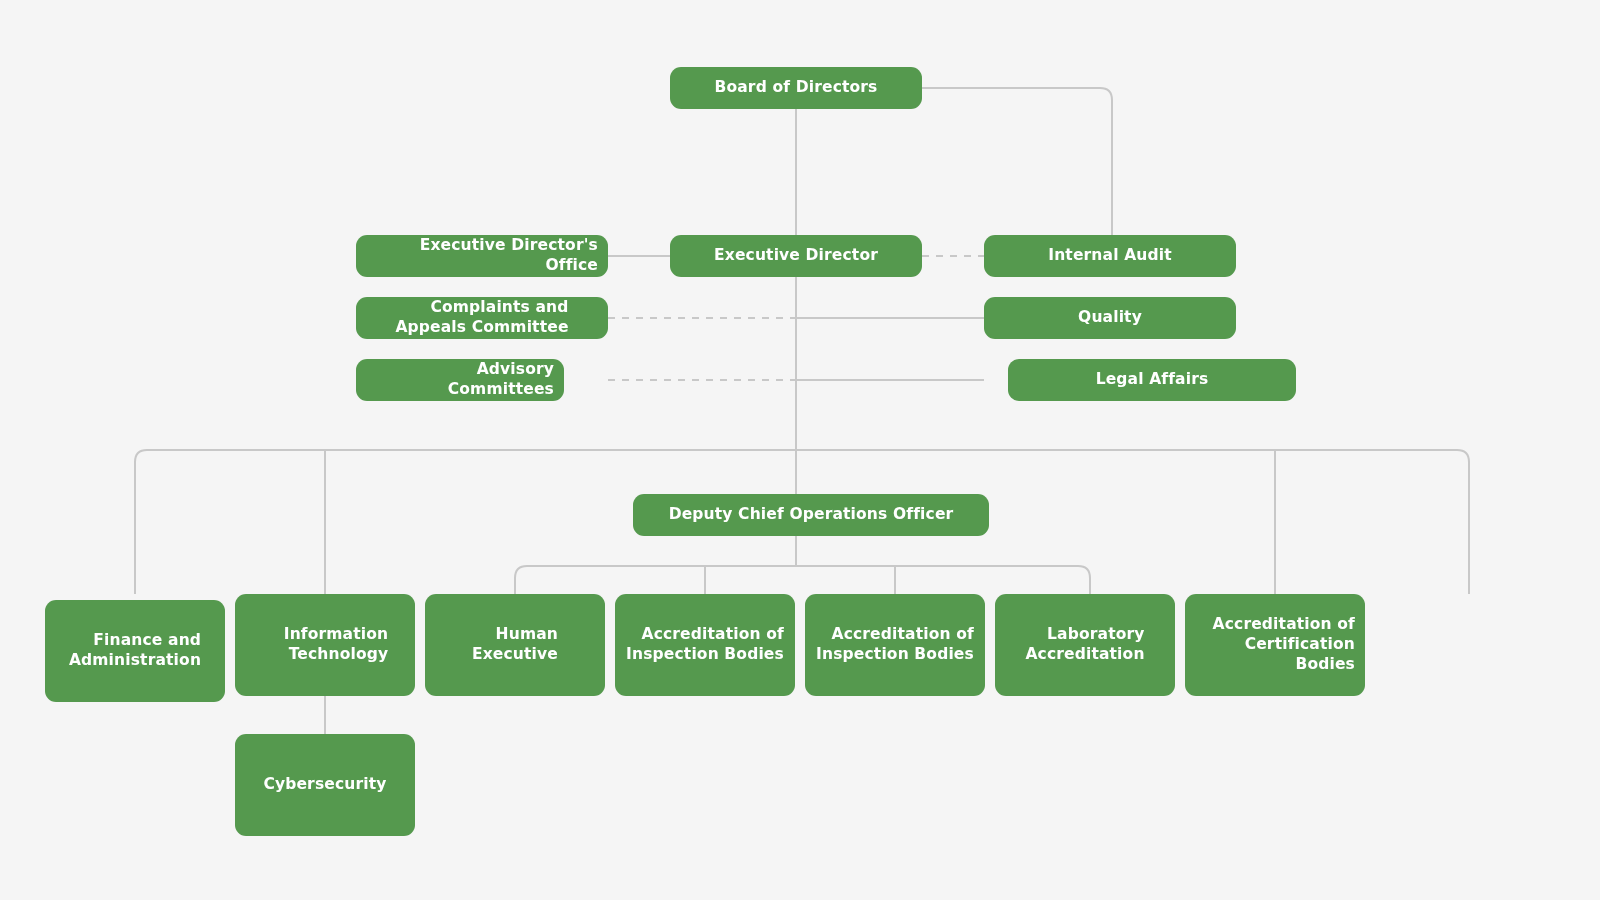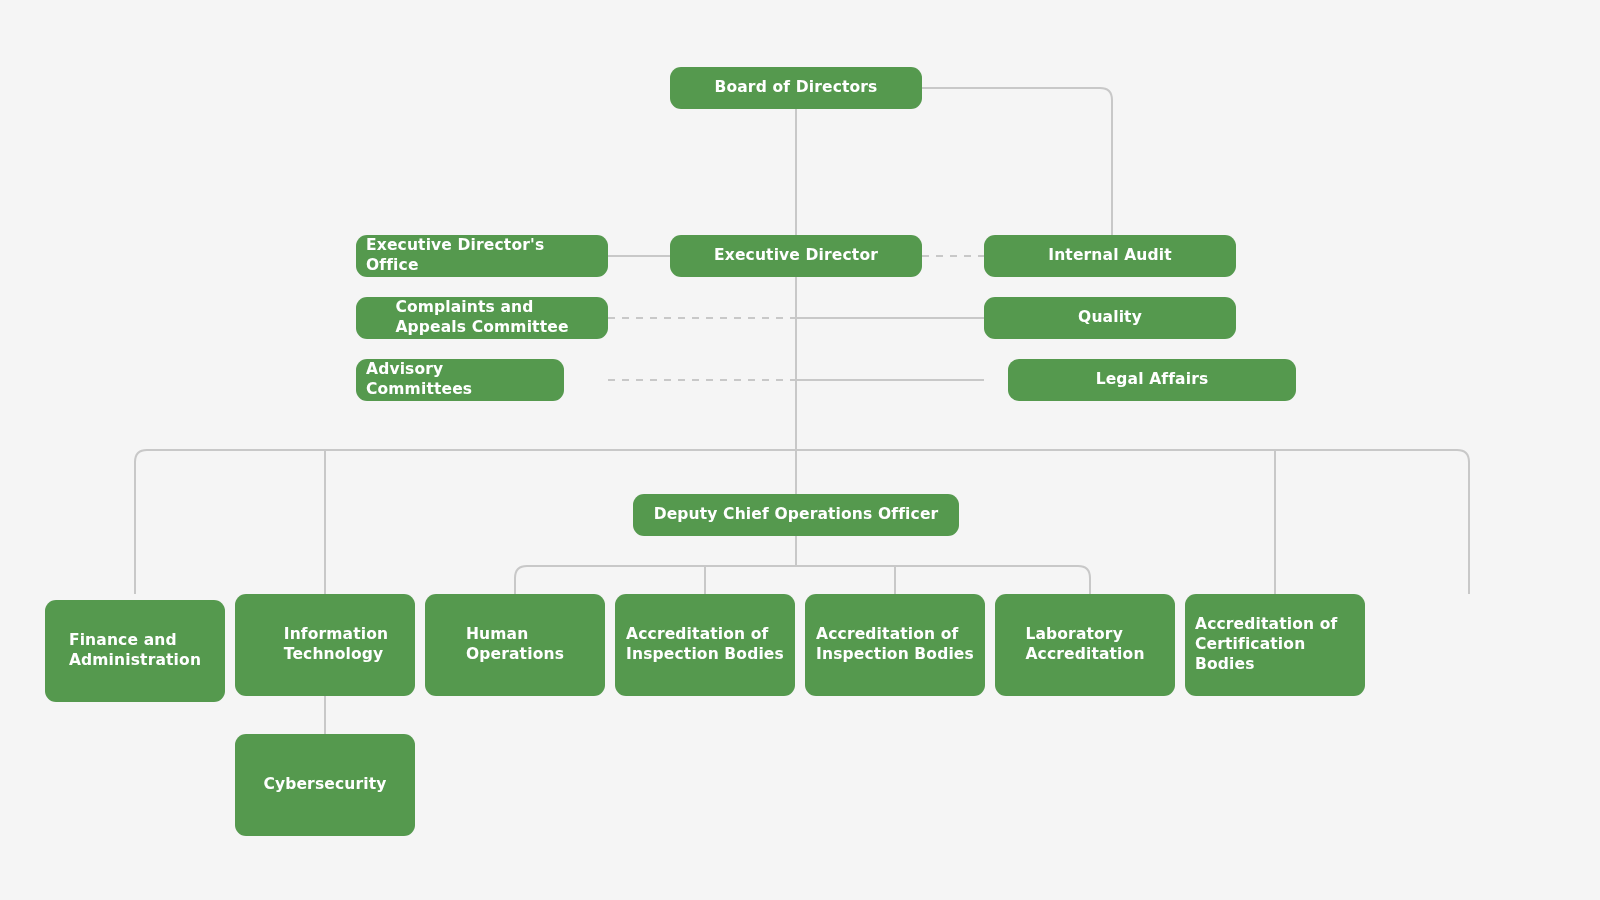--- a/index.html
+++ b/index.html
@@ -26,21 +26,21 @@
   }
   .node {
     position: absolute;
     box-sizing: border-box;
     background: #55994e;
     color: #ffffff;
     border-radius: 11px;
     display: flex;
     align-items: center;
     justify-content: center;
-    text-align: left;
+    text-align: right;
     font-weight: bold;
     font-size: 15.5px;
     line-height: 1.28;
     letter-spacing: 0.15px;
     padding: 4px 10px;
     z-index: 2;
     -webkit-font-smoothing: antialiased;
   }
   .node-label {
     display: block;
@@ -114,37 +114,37 @@
   </div>
 
   <div class="node" style="left:356px; top:359px; width:208px; height:42px;">
     <span class="node-label">Advisory Committees</span>
   </div>
 
   <div class="node" style="left:1008px; top:359px; width:288px; height:42px;">
     <span class="node-label">Legal Affairs</span>
   </div>
 
-  <div class="node" style="left:633px; top:494px; width:326px; height:42px;">
+  <div class="node" style="left:633px; top:494px; width:356px; height:42px;">
     <span class="node-label">Deputy Chief Operations Officer</span>
   </div>
 
   <div class="node" style="left:45px; top:594px; width:180px; height:102px;margin-top:6px;">
     <span class="node-label">Finance and
 Administration</span>
   </div>
 
   <div class="node" style="left:235px; top:594px; width:180px; height:102px;padding-left:32px;">
     <span class="node-label">Information
 Technology</span>
   </div>
 
   <div class="node" style="left:425px; top:594px; width:180px; height:102px;">
     <span class="node-label">Human
-Operations</span>
+Executive</span>
   </div>
 
   <div class="node" style="left:615px; top:594px; width:180px; height:102px;">
     <span class="node-label">Accreditation of
 Inspection Bodies</span>
   </div>
 
   <div class="node" style="left:805px; top:594px; width:180px; height:102px;">
     <span class="node-label">Accreditation of
 Inspection Bodies</span>

